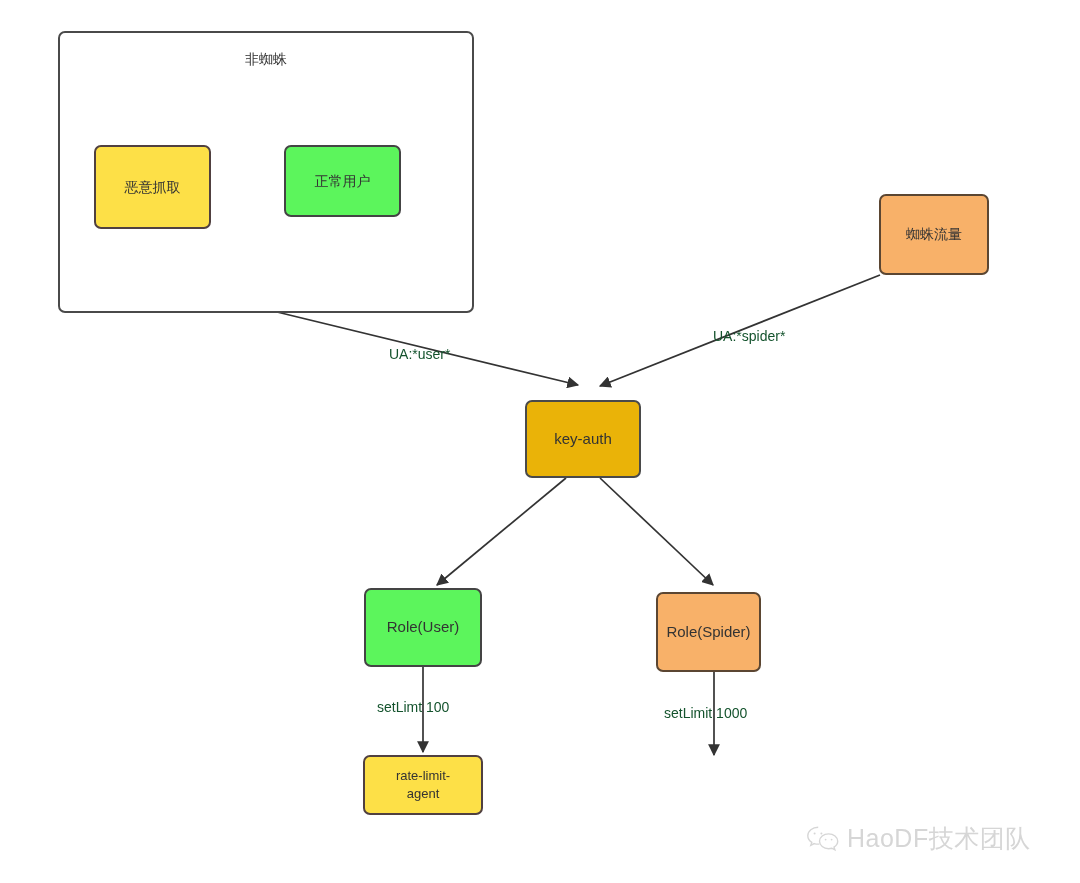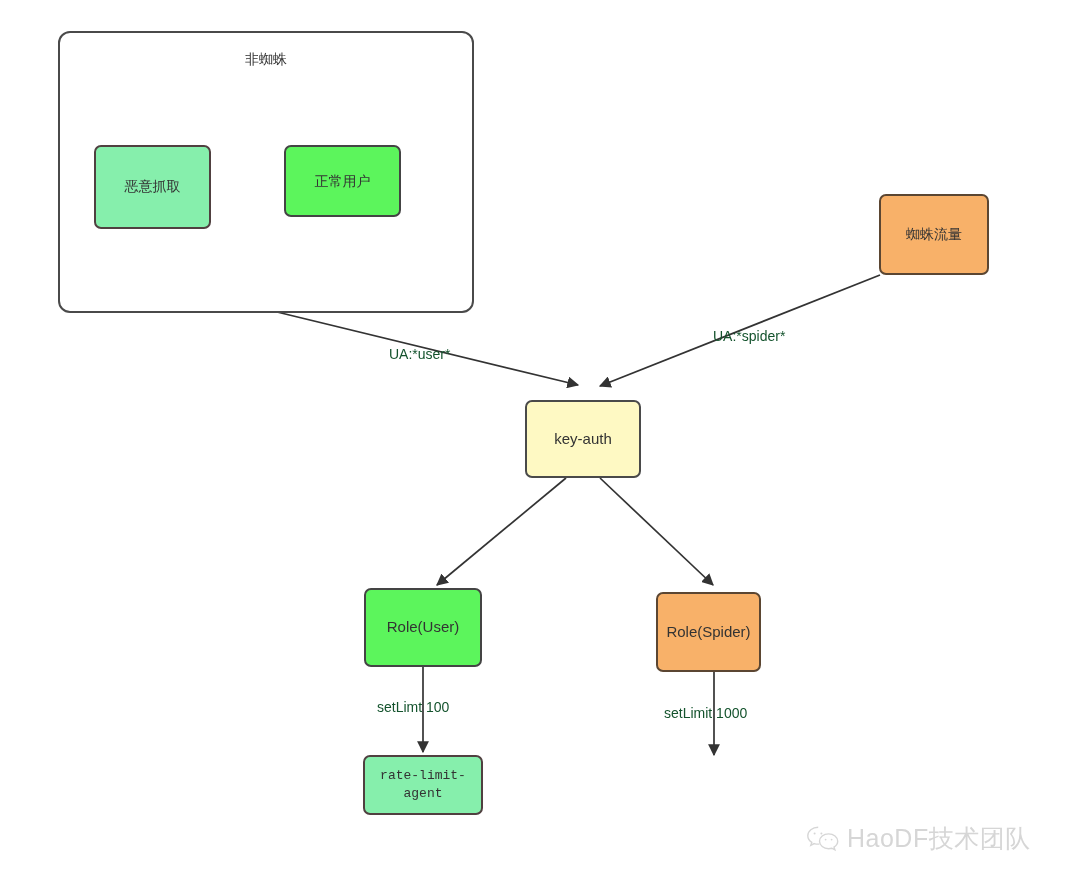--- a/index.html
+++ b/index.html
@@ -30,45 +30,44 @@
     box-sizing: border-box;
     display: flex;
     align-items: center;
     justify-content: center;
     text-align: center;
     border: 2px solid #4a4a4a;
     color: #333333;
     line-height: 1.35;
   }
   .node.group {
-    border-radius: 12px;
+    border-radius: 7px;
     background: #ffffff;
     align-items: flex-start;
     justify-content: center;
     padding-top: 17px;
     font-size: 14px;
   }
   .node.rounded {
     border-radius: 7px;
   }
   .node.red {
-    background: #86efac;
+    background: #fde047;
     border-color: #504040;
-    font-family: Liberation Mono, monospace;
   }
   .node.green {
     background: #5cf55c;
     border-color: #444444;
   }
   .node.orange {
     background: #f8b169;
     border-color: #5b4632;
   }
   .node.white {
-    background: #fef9c3;
+    background: #eab308;
     border-color: #4a4a4a;
   }
   .node .label {
     padding: 0 4px;
     white-space: pre-line;
   }
   .cjk {
     font-size: 14px;
   }
   .edge-label {

